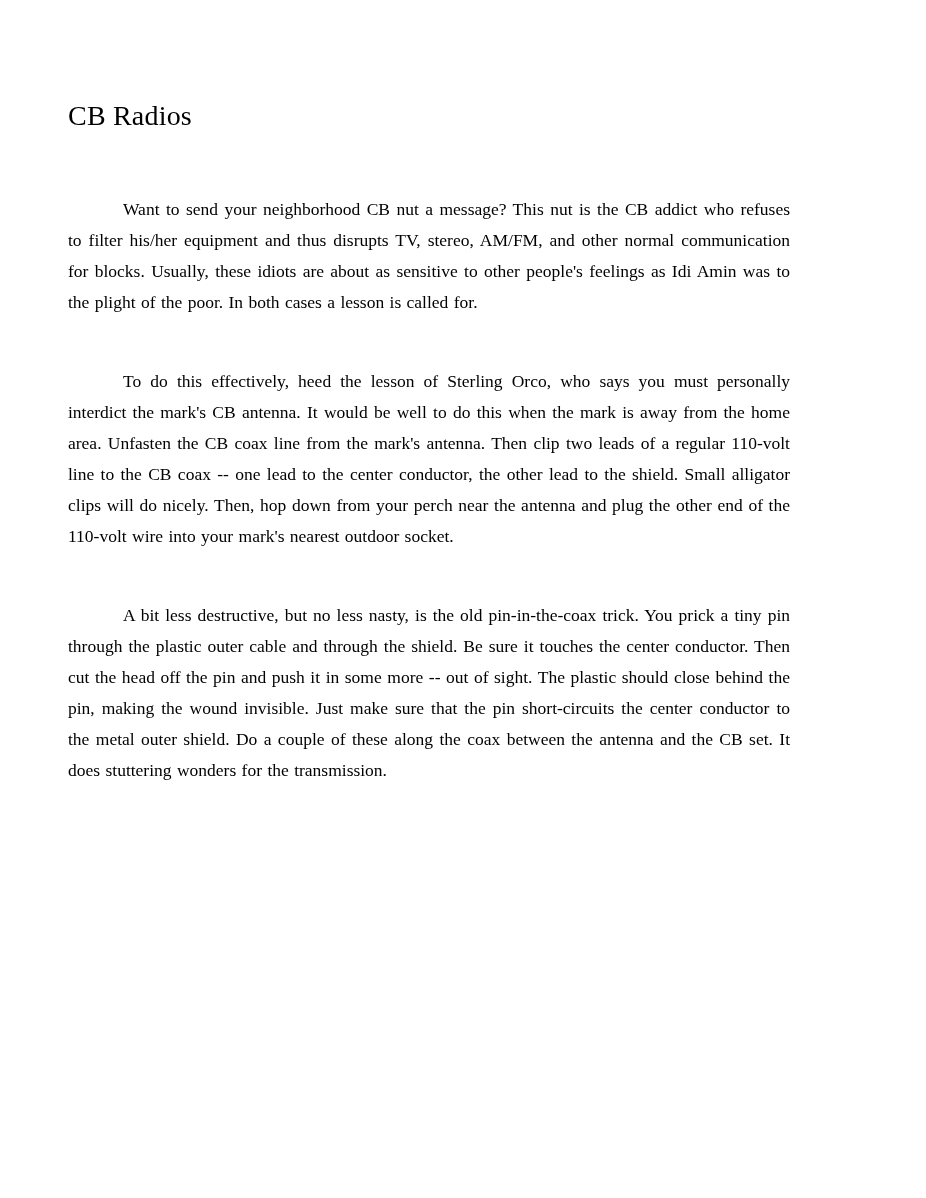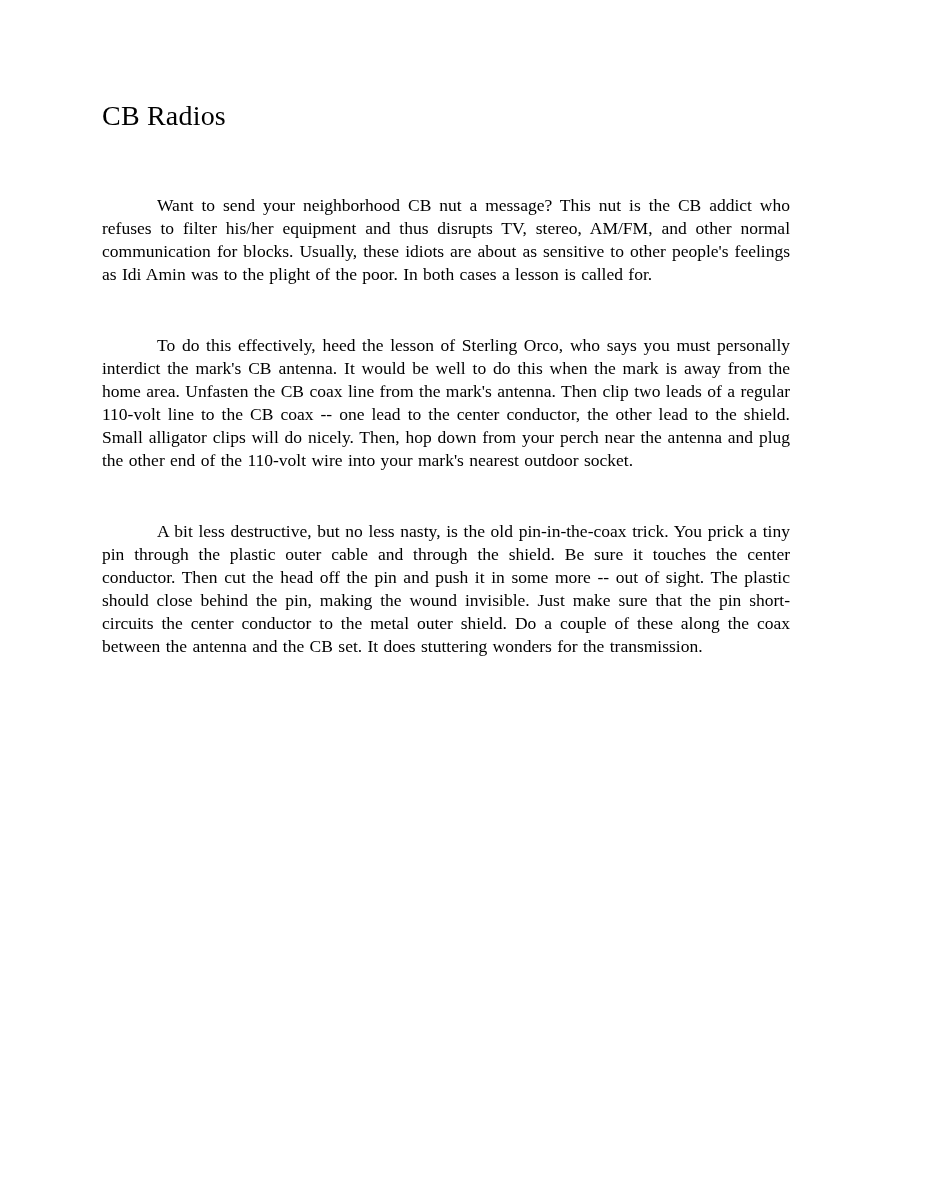--- a/index.html
+++ b/index.html
@@ -8,35 +8,35 @@
     background: #e8e8e8;
     font-family: "Liberation Serif", "DejaVu Serif", serif;
   }
   .page {
     position: relative;
     width: 926px;
     height: 1198px;
     margin: 0 auto;
     background: #ffffff;
     box-sizing: border-box;
-    padding: 100px 136px 0 102px;
+    padding: 100px 136px 0 68px;
     overflow: hidden;
   }
   .doc-title {
     font-family: "Liberation Serif", "DejaVu Serif", serif;
     font-size: 28px;
     font-weight: normal;
     color: #000000;
     margin: 0 0 62px 0;
     letter-spacing: 0.2px;
   }
   .doc-paragraph {
     font-family: "Liberation Serif", "DejaVu Serif", serif;
     font-size: 17.5px;
-    line-height: 23px;
+    line-height: 31px;
     color: #000000;
     text-align: justify;
     text-indent: 55px;
     margin: 0 0 48px 0;
     word-spacing: 1px;
   }
 </style>
 </head>
 <body>
 

